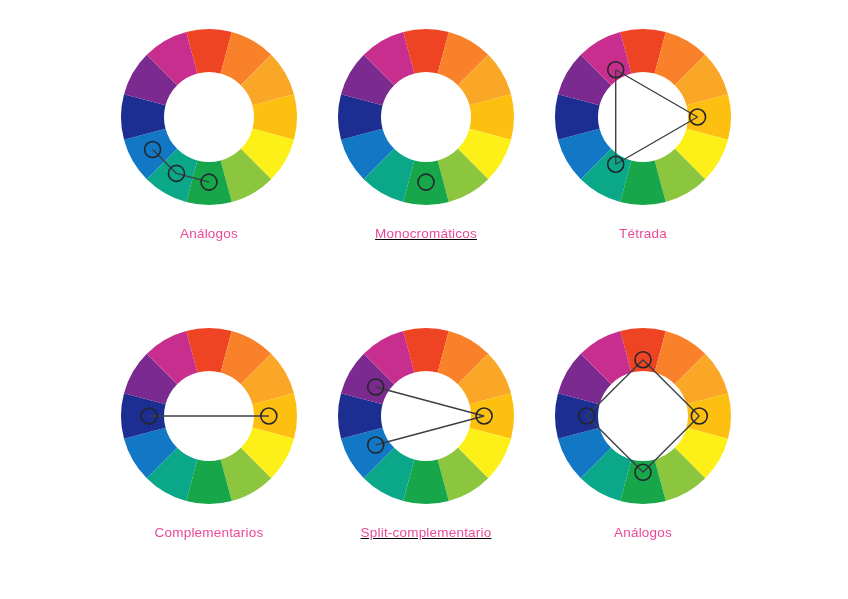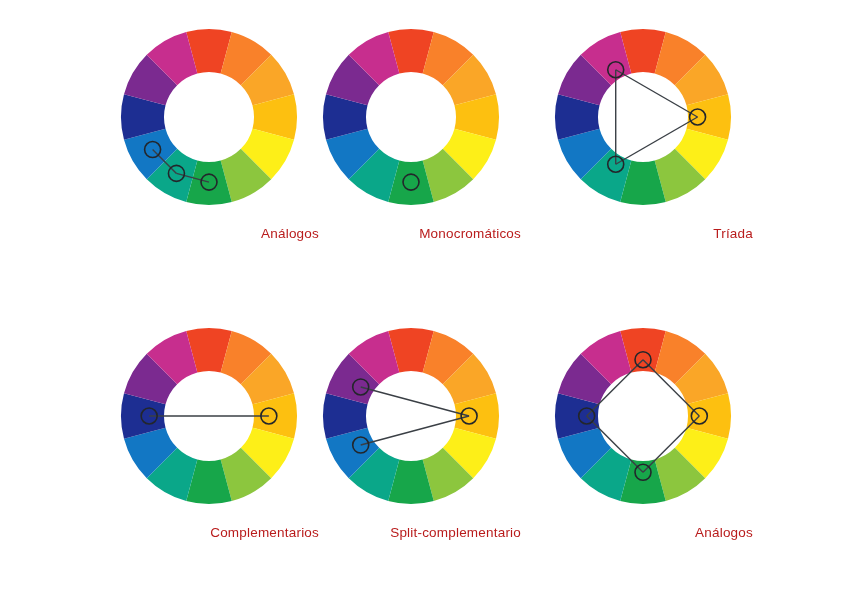--- a/index.html
+++ b/index.html
@@ -25,33 +25,33 @@
     position: absolute;
     width: 220px;
   }
   .wheel-svg {
     display: block;
     width: 186px;
     height: 186px;
     margin: 0 auto;
   }
   .wheel-label {
-    text-align: right;
+    text-align: center;
     font-family: "Liberation Sans", sans-serif;
     font-size: 13.5px;
-    color: #b91c1c;
+    color: #ec4899;
     letter-spacing: 0.2px;
     margin-top: 16px;
     white-space: nowrap;
   }
   
   .row1 { top: 24px; }
   .row2 { top: 323px; }
   .col1 { left: 99px; }
-  .col2 { left: 301px; }
+  .col2 { left: 316px; text-decoration: underline; }
   .col3 { left: 533px; }
 </style>
 </head>
 <body>
 
 <div id="board">
 
   <div class="wheel-cell row1 col1">
     <svg class="wheel-svg" viewBox="0 0 186 186">
         <g>
@@ -125,21 +125,21 @@
           <line x1="65.71999999999997" y1="45.74965396952104" x2="147.56" y2="93" stroke="#3a3f45" stroke-width="1.4"></line>
           <line x1="147.56" y1="93" x2="65.72000000000001" y2="140.25034603047897" stroke="#3a3f45" stroke-width="1.4"></line>
           <line x1="65.72000000000001" y1="140.25034603047897" x2="65.71999999999997" y2="45.74965396952104" stroke="#3a3f45" stroke-width="1.4"></line>
         </g>
         <g>
           <circle cx="65.71999999999997" cy="45.74965396952104" r="8" fill="none" stroke="#23262b" stroke-width="1.6"></circle>
           <circle cx="147.56" cy="93" r="8" fill="none" stroke="#23262b" stroke-width="1.6"></circle>
           <circle cx="65.72000000000001" cy="140.25034603047897" r="8" fill="none" stroke="#23262b" stroke-width="1.6"></circle>
         </g>
       </svg>
-    <div class="wheel-label">Tríada</div>
+    <div class="wheel-label">Tétrada</div>
   </div>
 
   <div class="wheel-cell row2 col2">
     <svg class="wheel-svg" viewBox="0 0 186 186">
         <g>
           <path d="M 70.22392403097817 7.998527286561995 A 88 88 0 0 1 115.77607596902183 7.998527286561995 L 104.64685702961343 49.533337816991924 A 45 45 0 0 0 81.35314297038656 49.533337816991924 Z" fill="#ef4423" stroke="none"></path>
           <path d="M 115.77607596902183 7.998527286561995 A 88 88 0 0 1 155.22539674441617 30.774603255583827 L 124.81980515339464 61.18019484660536 A 45 45 0 0 0 104.64685702961343 49.533337816991924 Z" fill="#f9812a" stroke="none"></path>
           <path d="M 155.22539674441617 30.774603255583827 A 88 88 0 0 1 178.001472713438 70.22392403097817 L 136.46666218300808 81.35314297038657 A 45 45 0 0 0 124.81980515339464 61.18019484660536 Z" fill="#faa627" stroke="none"></path>
           <path d="M 178.001472713438 70.22392403097817 A 88 88 0 0 1 178.001472713438 115.77607596902183 L 136.46666218300808 104.64685702961343 A 45 45 0 0 0 136.46666218300808 81.35314297038657 Z" fill="#fdc010" stroke="none"></path>
           <path d="M 178.001472713438 115.77607596902183 A 88 88 0 0 1 155.22539674441617 155.22539674441617 L 124.81980515339464 124.81980515339464 A 45 45 0 0 0 136.46666218300808 104.64685702961343 Z" fill="#fdef18" stroke="none"></path>

